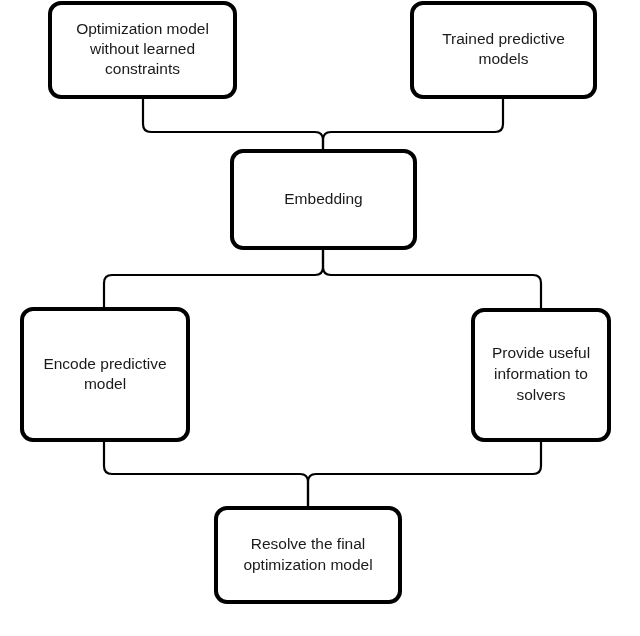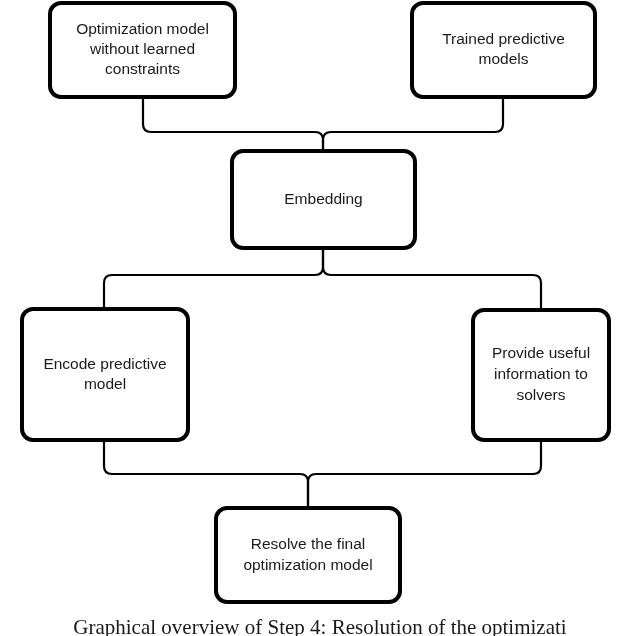--- a/index.html
+++ b/index.html
@@ -118,17 +118,14 @@
     </g>
 
     <g>
       <rect class="node-box" x="216" y="508" width="184" height="94" rx="11" ry="11"></rect>
       <text class="node-label" x="308" y="545">Resolve the final</text>
       <text class="node-label" x="308" y="566">optimization model</text>
     </g>
 
   </svg>
 
-  <div class="caption-clip">
-    <div class="caption-text">Graphical overview of Step 4: Resolution of the optimizati</div>
-  </div>
 
 </div>
 
 </body></html>

